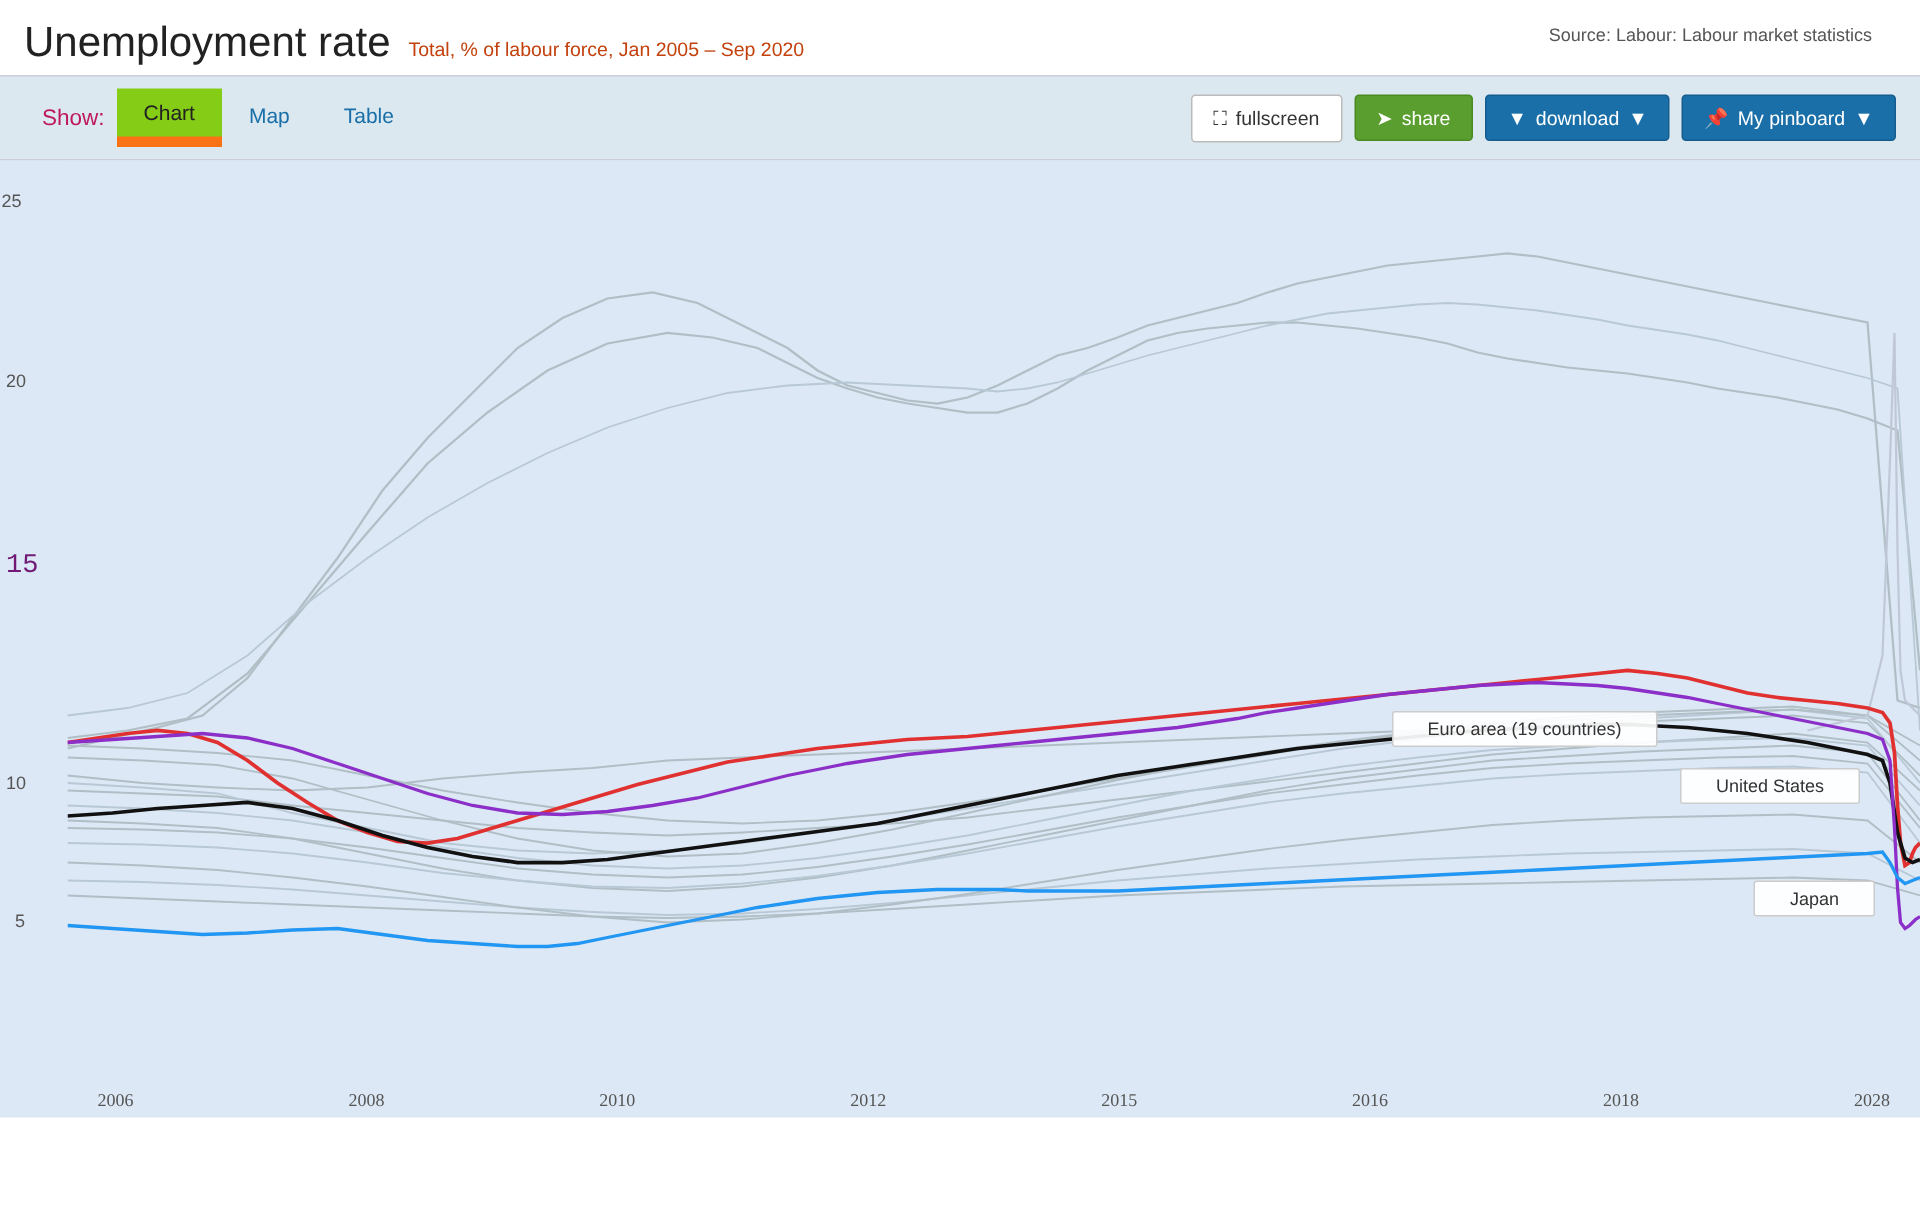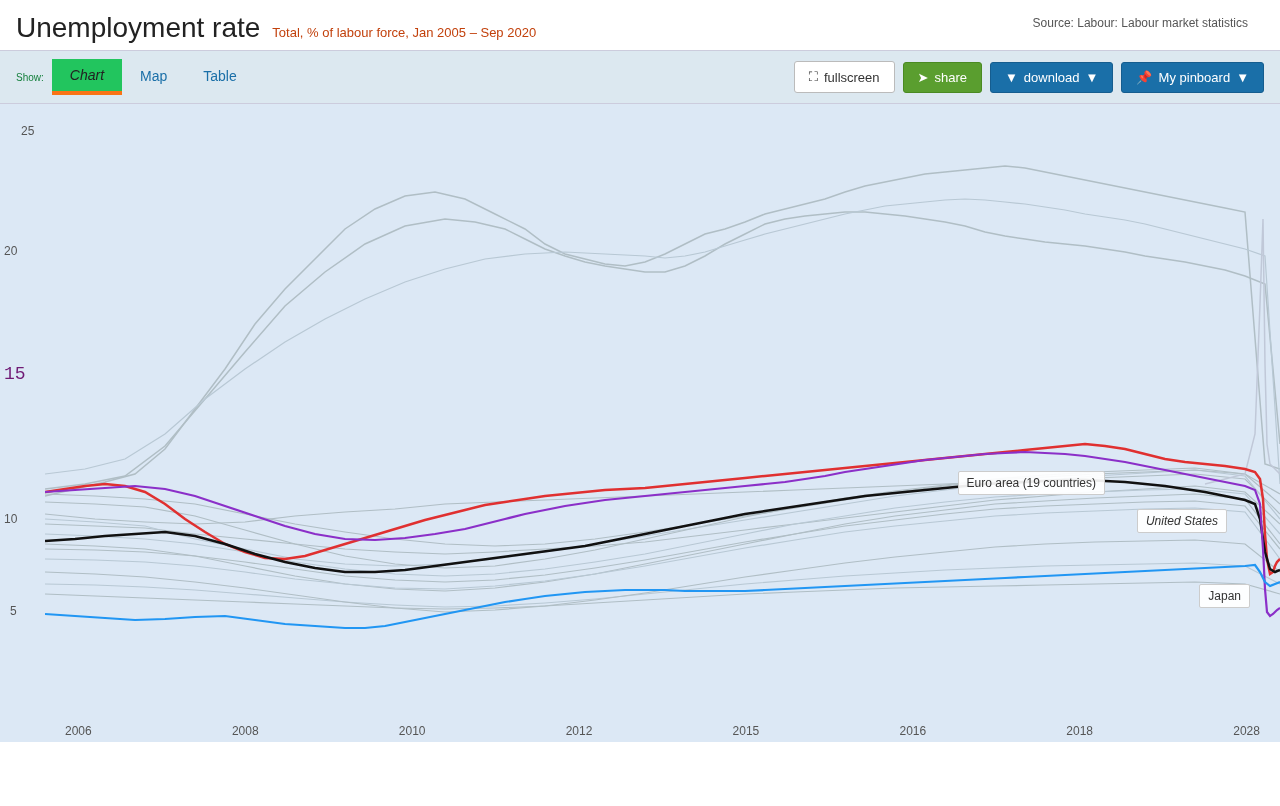--- a/index.html
+++ b/index.html
@@ -5,39 +5,39 @@
     * { margin: 0; padding: 0; box-sizing: border-box; }
     body { font-family: Arial, sans-serif; background: #fff; width: 1280px; height: 806px; overflow: hidden; }
 
     .header { padding: 12px 32px 6px 16px; display: flex; justify-content: space-between; align-items: flex-start; }
     .title-block { display: flex; align-items: baseline; gap: 12px; }
     .main-title { font-size: 28px; font-weight: 400; color: #222; }
     .subtitle { font-size: 13px; color: #c2410c; }
     .source { font-size: 12px; color: #555; text-align: right; padding-top: 4px; }
 
     .toolbar { background: #dce8f0; padding: 8px 16px; display: flex; align-items: center; gap: 0; border-top: 1px solid #ccd; border-bottom: 1px solid #ccd; }
-    .show-label { font-size: 10px; color: #15803d; margin-right: 8px; }
+    .show-label { font-size: 15px; color: #be185d; margin-right: 8px; margin-left: 12px; }
 
     .tab { padding: 8px 18px; font-size: 14px; cursor: pointer; border-bottom: 3px solid transparent; color: #1a6fa8; background: none; border-top: none; border-left: none; border-right: none; }
-    .tab.active { color: #222; border-bottom: 4px solid #f97316; background: #22c55e; font-weight: 500; font-style: italic; }
+    .tab.active { color: #222; border-bottom: 7px solid #f97316; background: #84cc16; font-weight: 500; }
 
     .toolbar-right { margin-left: auto; display: flex; gap: 8px; align-items: center; }
 
     .btn { padding: 7px 14px; font-size: 13px; cursor: pointer; border: 1px solid #bbb; border-radius: 3px; display: flex; align-items: center; gap: 6px; font-weight: 500; }
     .btn-fullscreen { background: #fff; color: #333; border: 1px solid #bbb; }
     .btn-share { background: #5a9e2f; color: #fff; border: 1px solid #4a8a22; }
     .btn-download { background: #1a6fa8; color: #fff; border: 1px solid #155d8f; }
     .btn-pinboard { background: #1a6fa8; color: #fff; border: 1px solid #155d8f; }
 
     .chart-area { background: #dce8f5; position: relative; width: 1280px; height: 638px; overflow: hidden; }
 
     .grid-line { position: absolute; left: 45px; right: 0; height: 1px; background: rgba(255,255,255,0.7); }
     .x-label { font-size: 12px; color: #555; }
 
-    .tooltip-box { position: absolute; background: rgba(255,255,255,0.92); border: 1px solid #ccc; padding: 4px 8px; font-size: 12px; color: #333; border-radius: 2px; }
+    .tooltip-box { position: absolute; background: rgba(255,255,255,0.92); border: 1px solid #ccc; padding: 4px 23px; font-size: 12px; color: #333; border-radius: 2px; }
 
     svg.chart-svg { position: absolute; left: 45px; top: 0; width: calc(1280px - 45px); height: 608px; }
   </style>
 </head>
 <body>
 
 <div>
   <div class="header">
     <div class="title-block">
       <h1 class="main-title">Unemployment rate</h1>
@@ -70,21 +70,21 @@
     <button class="btn btn-pinboard">
       <span>📌</span>
       <span>My pinboard</span>
       <span>▼</span>
     </button>
   </div>
 </div>
 
 <div class="chart-area">
 
-  <div style="position:absolute;left:21px;top:20px;font-size:12px;color:#555;">25</div>
+  <div style="position:absolute;left:1px;top:20px;font-size:12px;color:#555;">25</div>
   <div style="position:absolute;left:4px;top:140px;font-size:12px;color:#555;">20</div>
   <div style="position:absolute;left:4px;top:260px;font-size:18px;color:#701a75;font-family:Liberation Mono, monospace;">15</div>
   <div style="position:absolute;left:4px;top:380px;font-size:12px;color:#555;margin-top:28px;">10</div>
   <div style="position:absolute;left:10px;top:500px;font-size:12px;color:#555;">5</div>
 
   <div class="grid-line" style="top:26px;"></div>
   <div class="grid-line" style="top:146px;"></div>
   <div class="grid-line" style="top:266px;"></div>
   <div class="grid-line" style="top:386px;"></div>
   <div class="grid-line" style="top:506px;"></div>
@@ -128,34 +128,34 @@
     <polyline points="0,388 20,385 40,382 60,380 80,382 100,388 120,400 140,415 160,428 180,440 200,448 220,454 240,455 260,452 280,446 300,440 320,434 340,428 360,422 380,416 400,411 420,406 440,401 460,398 480,395 500,392 520,390 540,388 560,386 580,385 600,384 620,382 640,380 660,378 680,376 700,374 720,372 740,370 760,368 780,366 800,364 820,362 840,360 860,358 880,356 900,354 920,352 940,350 960,348 980,346 1000,344 1020,342 1040,340 1060,342 1080,345 1100,350 1120,355 1140,358 1160,360 1180,362 1200,365 1210,368 1215,375 1218,395 1220,430 1222,455 1225,470 1228,468 1230,462 1232,458 1235,455" fill="none" stroke="#e03030" stroke-width="2.5"></polyline>
 
     <polyline points="0,437 30,435 60,432 90,430 120,428 150,432 180,440 210,450 240,458 270,464 300,468 330,468 360,466 390,462 420,458 450,454 480,450 510,446 540,442 560,438 580,434 600,430 620,426 640,422 660,418 680,414 700,410 720,407 740,404 760,401 780,398 800,395 820,392 840,390 860,388 880,386 900,384 920,382 940,380 960,379 980,378 1000,377 1020,376 1040,376 1060,377 1080,378 1100,380 1120,382 1140,385 1160,388 1180,392 1200,396 1210,400 1215,415 1220,448 1225,465 1230,468 1235,466" fill="none" stroke="#111111" stroke-width="2.5"></polyline>
 
     <polyline points="0,388 30,386 60,384 90,382 120,385 150,392 180,402 210,412 240,422 270,430 300,435 330,436 360,434 390,430 420,425 440,420 460,415 480,410 500,406 520,402 540,399 560,396 580,394 600,392 620,390 640,388 660,386 680,384 700,382 720,380 740,378 760,375 780,372 800,368 820,365 840,362 860,359 880,356 900,354 920,352 940,350 960,349 980,348 1000,349 1020,350 1040,352 1060,355 1080,358 1100,362 1120,366 1140,370 1160,374 1180,378 1200,382 1210,386 1215,400 1218,445 1220,485 1222,508 1225,512 1228,510 1230,508 1232,506 1235,504" fill="none" stroke="#8b2fc8" stroke-width="2.2"></polyline>
 
     <polyline points="0,510 30,512 60,514 90,516 120,515 150,513 180,512 210,516 240,520 270,522 300,524 320,524 340,522 360,518 380,514 400,510 420,506 440,502 460,498 480,495 500,492 520,490 540,488 560,487 580,486 600,486 620,486 640,487 660,487 680,487 700,487 720,486 740,485 760,484 780,483 800,482 820,481 840,480 860,479 880,478 900,477 920,476 940,475 960,474 980,473 1000,472 1020,471 1040,470 1060,469 1080,468 1100,467 1120,466 1140,465 1160,464 1180,463 1200,462 1210,461 1215,468 1220,478 1225,482 1230,480 1235,478" fill="none" stroke="#2196F3" stroke-width="2.2"></polyline>
 
   </svg>
 
-  <div style="position:absolute;bottom:4px;left:45px;right:0;display:flex;justify-content:space-between;padding:0 20px;">
+  <div style="position:absolute;bottom:4px;left:45px;right:0;display:flex;justify-content:space-between;padding:0 20px;font-family:Liberation Serif, serif;">
     <span class="x-label">2006</span>
     <span class="x-label">2008</span>
     <span class="x-label">2010</span>
     <span class="x-label">2012</span>
     <span class="x-label">2015</span>
     <span class="x-label">2016</span>
     <span class="x-label">2018</span>
     <span class="x-label">2028</span>
   </div>
 
   <div class="tooltip-box" style="right:175px;top:367px;">
     <span>Euro area (19 countries)</span>
   </div>
-  <div class="tooltip-box" style="right:53px;top:405px;font-style:italic;">
+  <div class="tooltip-box" style="right:40px;top:405px;">
     <span>United States</span>
   </div>
   <div class="tooltip-box" style="right:30px;top:480px;">
     <span>Japan</span>
   </div>
 
 </div>
 
 </body></html>

